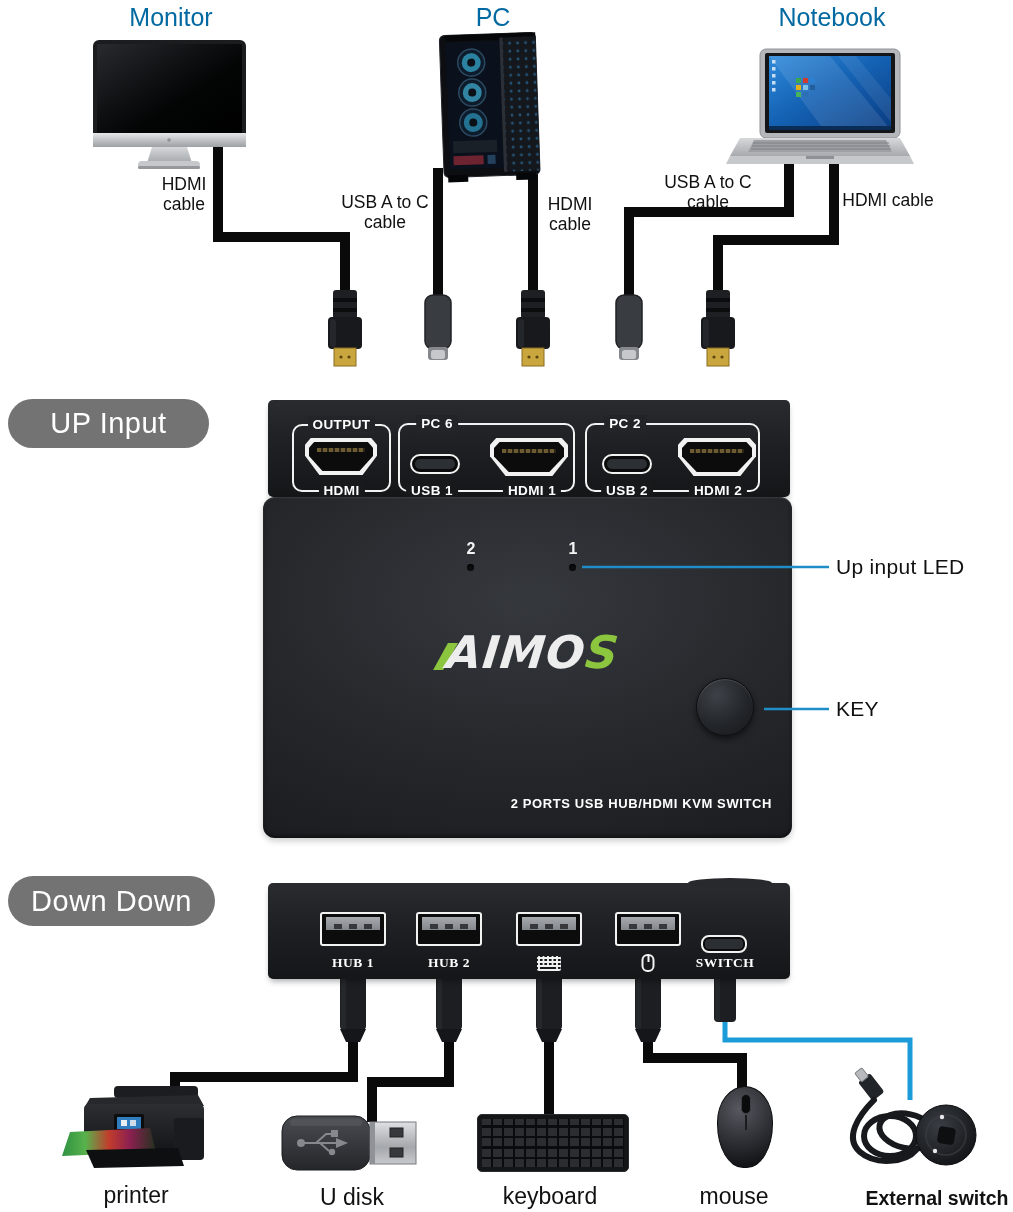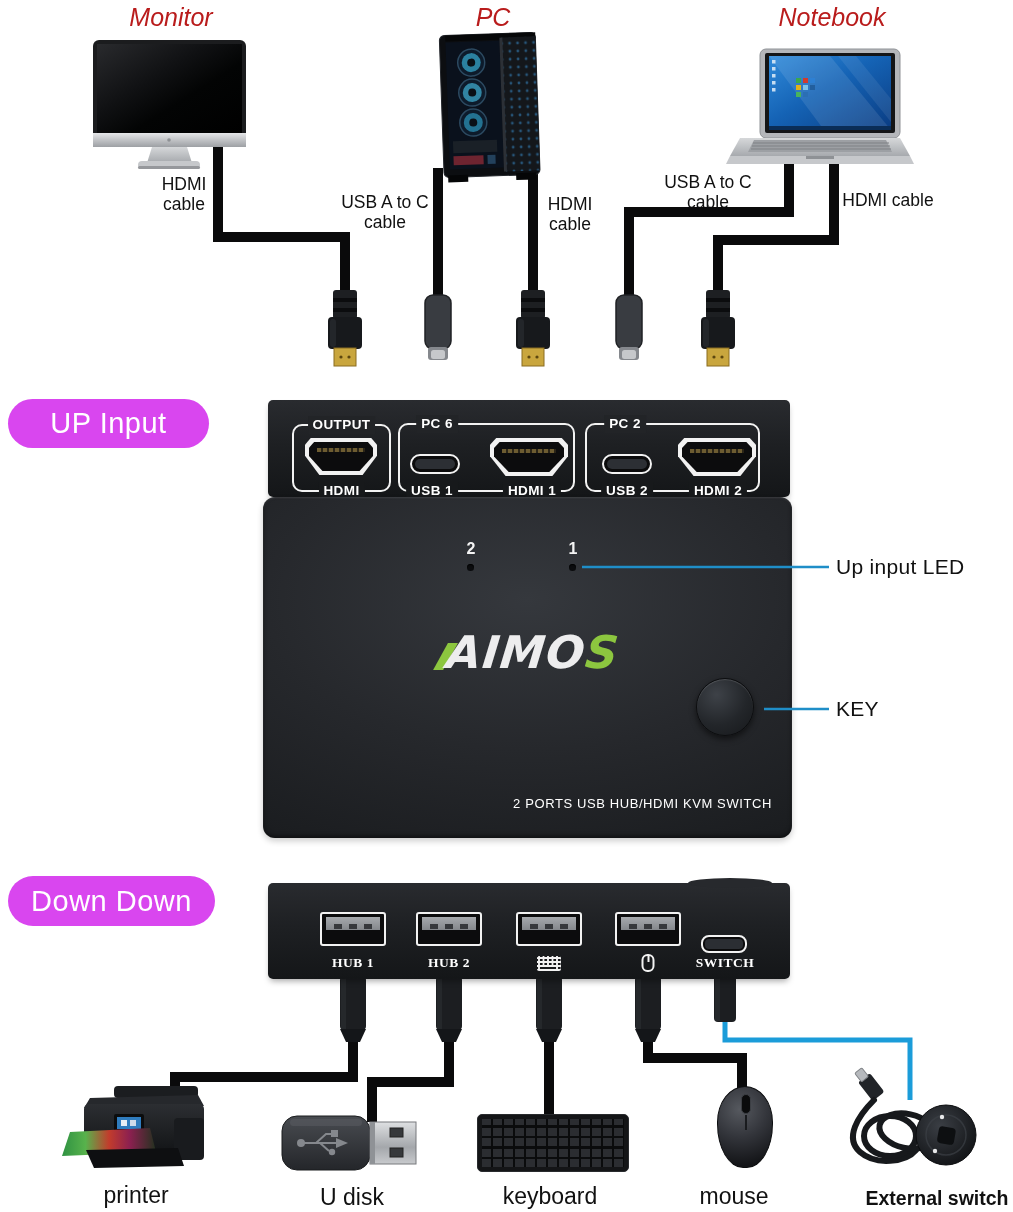--- a/index.html
+++ b/index.html
@@ -3,28 +3,28 @@
 <meta charset="utf-8">
 <style>
   * { box-sizing: border-box; margin: 0; padding: 0; }
   html,body { background:#ffffff; }
   body { font-family: "Liberation Sans", sans-serif; }
   #canvas { position: relative; width: 1013px; height: 1212px; background:#fff; overflow: hidden; margin: 0 auto; }
   svg.layer { position:absolute; left:0; top:0; }
   svg.dev { position:absolute; }
 
   
-  .dev-label { position:absolute; text-align:center; color:#b91c1c; font-size:25px;font-style:italic; }
+  .dev-label { position:absolute; text-align:center; color:#0369a1; font-size:25px; }
   .cable-label { position:absolute; text-align:center; color:#111; font-size:17.5px; line-height:1.16; white-space:pre-line; }
   .bottom-label { position:absolute; text-align:center; color:#111; font-size:23px; }
   .bottom-label.bold { font-size:19.5px; font-weight:bold; }
   .ann-label { position:absolute; color:#111; font-size:21px; letter-spacing:.3px; }
 
   
-  .badge { position:absolute; background:#d946ef; color:#fff; display:flex; align-items:center; justify-content:center; font-size:29px; border-radius:25px; letter-spacing:.5px; }
+  .badge { position:absolute; background:#737373; color:#fff; display:flex; align-items:center; justify-content:center; font-size:29px; border-radius:25px; letter-spacing:.5px; }
 
   
   .panel { position:absolute; background:linear-gradient(#292b2f 0%, #1e2023 45%, #141618 100%); border-radius:5px; z-index:2; box-shadow:0 4px 6px -2px rgba(0,0,0,.35);margin-top:32px; }
   .foot { position:absolute; background:linear-gradient(#b9bbbd,#8e9195); border-radius:4px; z-index:1; }
 
   .port-group { position:absolute; border:2px solid #f2f2f2; border-radius:10px; }
   .grp-label { position:absolute; color:#fff; font-size:13.5px; font-weight:bold; letter-spacing:.4px; padding:0 5px; line-height:18px; transform:translateX(-50%); white-space:nowrap; }
   .grp-label.top { top:-10px; background:#222427; }
   .grp-label.bottom { bottom:-10px; background:#17191b; }
 
@@ -58,21 +58,21 @@
   .led-dot { position:absolute; width:7px; height:7px; border-radius:50%; background:#0b0c0e; box-shadow:inset 0 1px 1px #000; }
   #logo { position:absolute; left:170px; top:130px; width:200px; height:50px; display:flex; align-items:center; justify-content:center;
       font-family:"DejaVu Sans", sans-serif; font-weight:bold; font-style:italic; font-size:45px; letter-spacing:1px;
       transform:skewX(-6deg); color:#ededee; }
   #logo .accent { color:#8cc63f; }
   #logo .a-wedge { position:absolute; left:8px; bottom:7px; width:10px; height:27px; background:#8cc63f; transform:skewX(-24deg); z-index:0; }
   #logo span { position:relative; z-index:1; }
   #key-button { position:absolute; left:433px; top:181px; width:58px; height:58px; border-radius:50%;
       background:radial-gradient(circle at 35% 28%, #3e4248, #23262a 55%, #16181b 100%);
       border:1px solid #0c0d0f; box-shadow:0 3px 6px rgba(0,0,0,.55), inset 0 1px 1px rgba(255,255,255,.15); }
-  #model-text { position:absolute; right:20px; top:299px; color:#fff; font-size:13px; font-weight:normal; letter-spacing:.6px; white-space:nowrap; }
+  #model-text { position:absolute; right:20px; top:299px; color:#fff; font-size:13px; font-weight:bold; letter-spacing:.6px; white-space:nowrap; }
 
   
   #keyboard-dev { position:absolute; left:477px; top:1114px; width:152px; height:58px; background:#141517; border:1px solid #292b2e; border-radius:5px; z-index:2; }
   #keyboard-dev .keys { position:absolute; inset:4px; background-image:
       repeating-linear-gradient(90deg, transparent 0 9px, #0a0b0c 9px 11px),
       repeating-linear-gradient(0deg, #2b2d31 0 8px, #0b0c0d 8px 10.5px); }
   #mouse-dev { position:absolute; left:717px; top:1086px; width:56px; height:82px; z-index:2;
       border-radius:28px 28px 26px 26px / 36px 36px 44px 44px;
       background:radial-gradient(circle at 40% 28%, #56595f, #33353b 42%, #131417 85%); border:1px solid #0c0d0f; }
   #mouse-dev .wheel { position:absolute; left:23px; top:7px; width:10px; height:20px; background:#0a0b0c; border:1px solid #3c3f44; border-radius:5px; }

